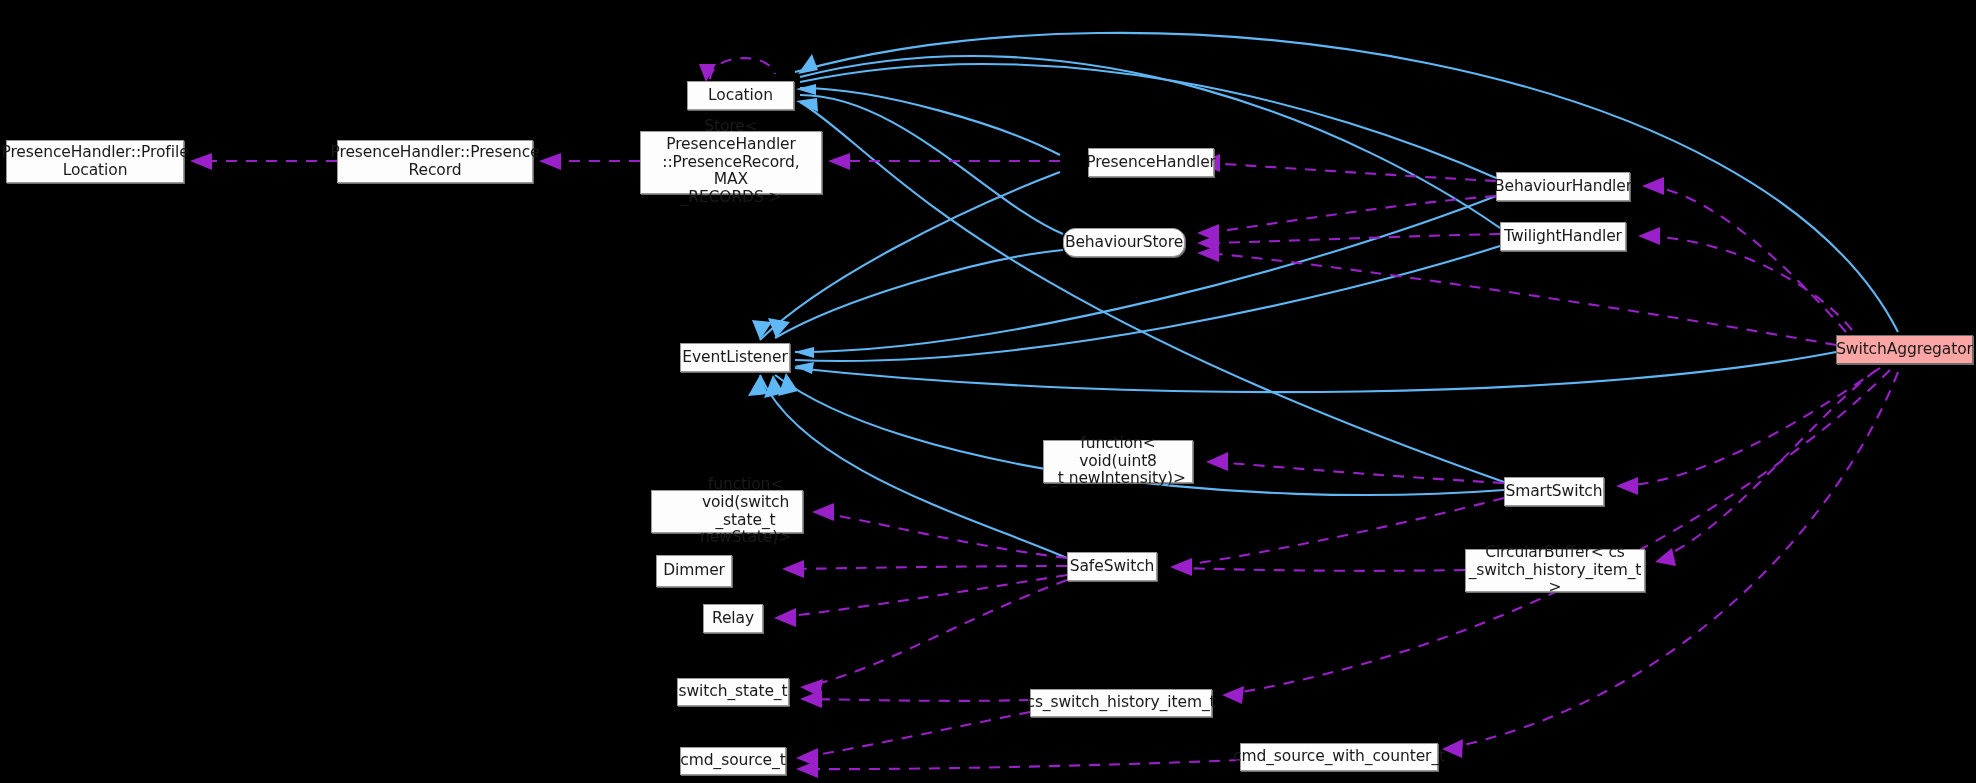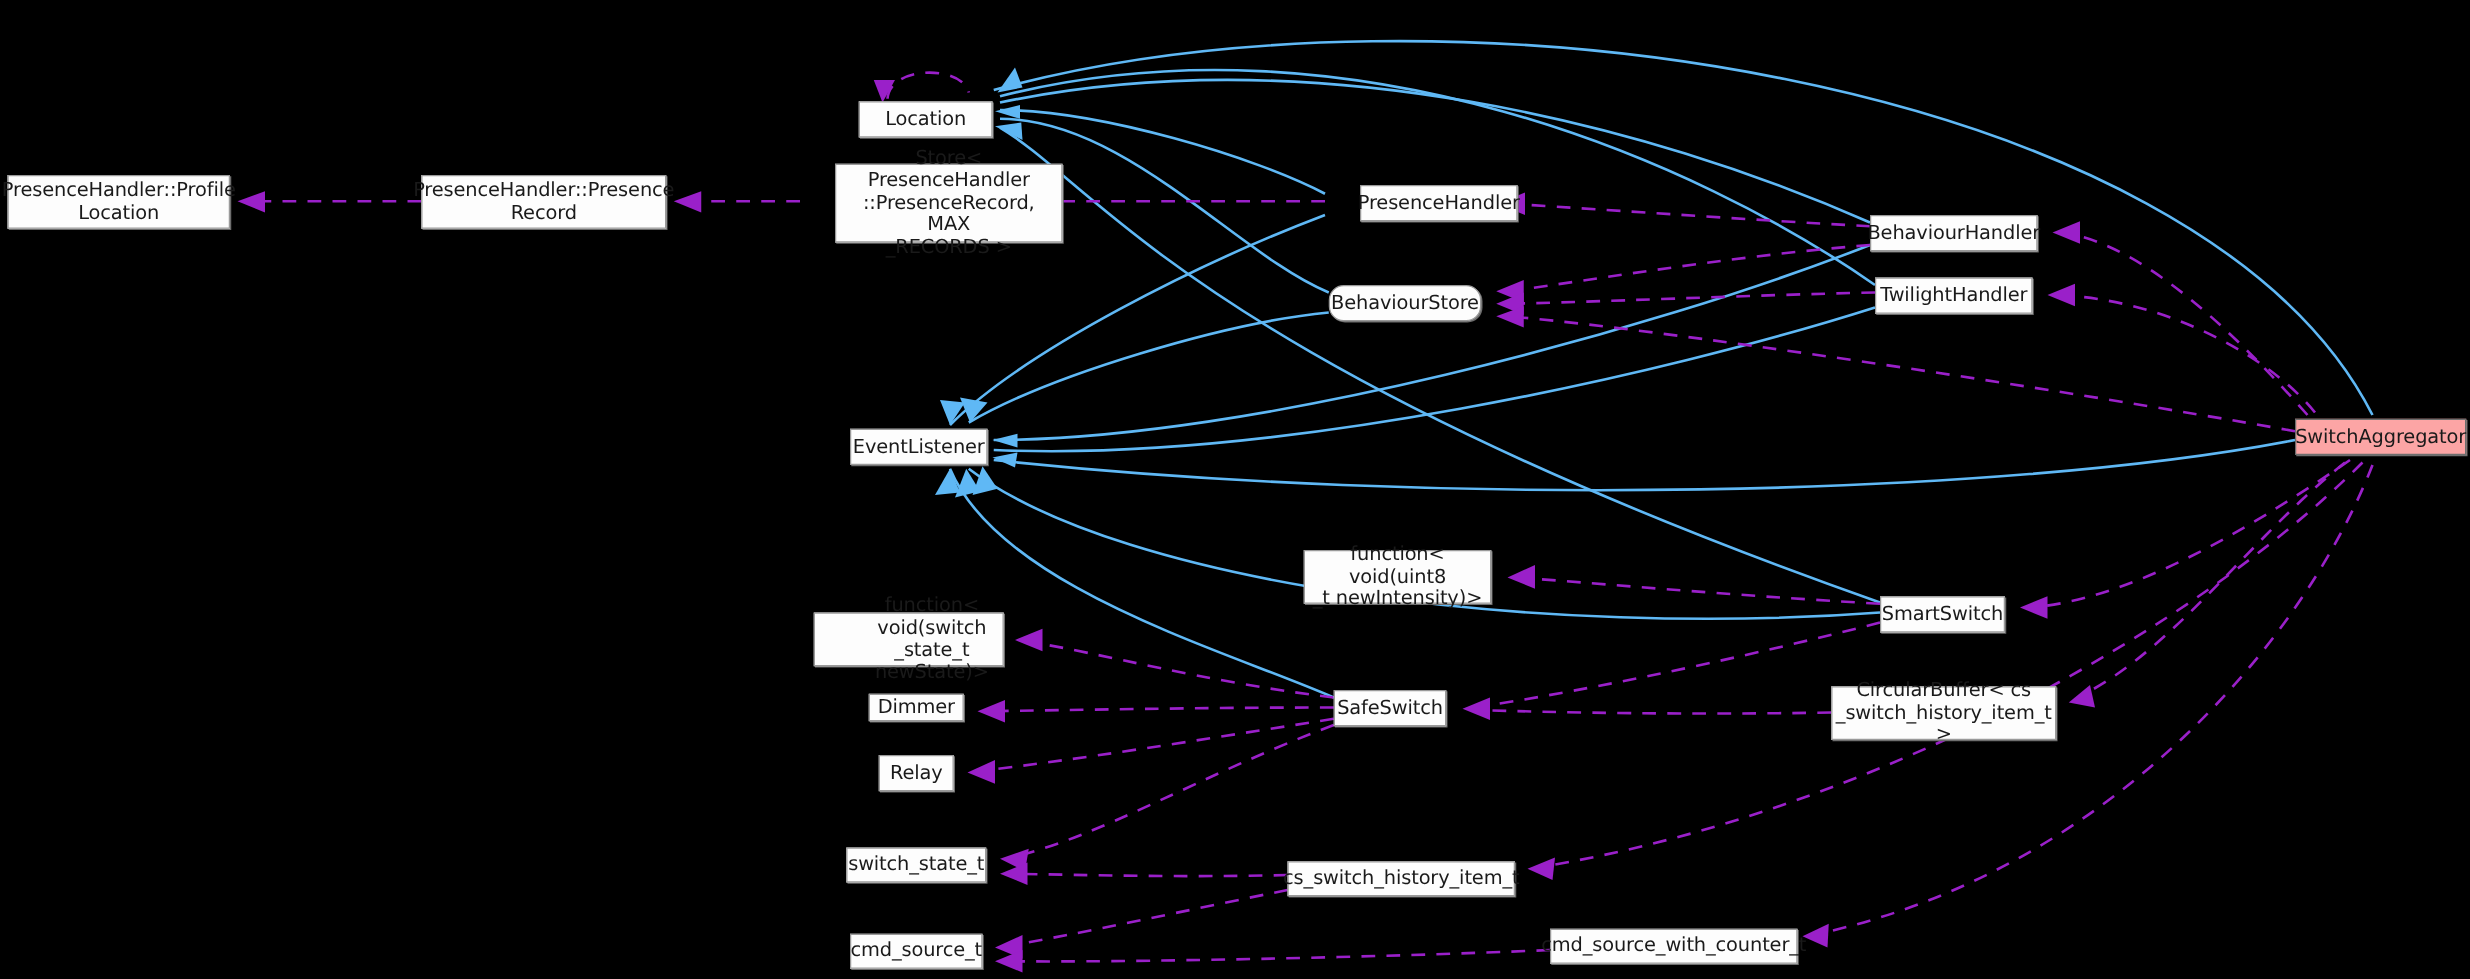--- a/index.html
+++ b/index.html
@@ -137,36 +137,36 @@
 
       <path class="edge-usage" d="M1898,372 C1840,520 1680,700 1450,748"></path>
       <polygon class="arw-usage" points="1442,749 1463,739 1462,758"></polygon>
     </g>
   </svg>
   <div id="nodes">
       <div class="node" style="left: 6px; top: 140px; width: 178px; height: 43px;">PresenceHandler::Profile
 Location</div>
       <div class="node" style="left: 337px; top: 140px; width: 196px; height: 43px;">PresenceHandler::Presence
 Record</div>
-      <div class="node" style="left: 640px; top: 131px; width: 182px; height: 63px; margin-left: 28px;">Store&lt; PresenceHandler
+      <div class="node" style="left: 640px; top: 131px; width: 182px; height: 63px;">Store&lt; PresenceHandler
 ::PresenceRecord, MAX
 _RECORDS &gt;</div>
       <div class="node" style="left: 687px; top: 81px; width: 107px; height: 29px;">Location</div>
       <div class="node" style="left: 1088px; top: 148px; width: 126px; height: 29px;">PresenceHandler</div>
       <div class="node" style="left: 1063px; top: 228px; width: 122px; height: 29px; border-radius: 12px;">BehaviourStore</div>
       <div class="node" style="left: 1496px; top: 172px; width: 134px; height: 29px;">BehaviourHandler</div>
       <div class="node" style="left: 1500px; top: 222px; width: 126px; height: 29px;">TwilightHandler</div>
       <div class="node" style="left: 680px; top: 343px; width: 110px; height: 29px;">EventListener</div>
       <div class="node hl" style="left: 1836px; top: 335px; width: 137px; height: 29px;">SwitchAggregator</div>
       <div class="node" style="left: 1043px; top: 440px; width: 150px; height: 43px;">function&lt; void(uint8
 _t newIntensity)&gt;</div>
       <div class="node" style="left: 1504px; top: 477px; width: 100px; height: 29px;">SmartSwitch</div>
       <div class="node" style="left: 651px; top: 490px; width: 152px; height: 43px; padding-left: 42px;">function&lt; void(switch
 _state_t newState)&gt;</div>
-      <div class="node" style="left: 695px; top: 555px; width: 76px; height: 22px;">Dimmer</div>
+      <div class="node" style="left: 656px; top: 555px; width: 76px; height: 32px;">Dimmer</div>
       <div class="node" style="left: 703px; top: 604px; width: 60px; height: 29px;">Relay</div>
       <div class="node" style="left: 1067px; top: 552px; width: 90px; height: 29px;">SafeSwitch</div>
       <div class="node" style="left: 1465px; top: 549px; width: 180px; height: 43px;">CircularBuffer&lt; cs
 _switch_history_item_t &gt;</div>
       <div class="node" style="left: 677px; top: 678px; width: 112px; height: 28px;">switch_state_t</div>
       <div class="node" style="left: 1030px; top: 689px; width: 182px; height: 28px;">cs_switch_history_item_t</div>
       <div class="node" style="left: 680px; top: 747px; width: 106px; height: 28px;">cmd_source_t</div>
       <div class="node" style="left: 1240px; top: 743px; width: 198px; height: 28px;">cmd_source_with_counter_t</div>
     </div>
 </div>

